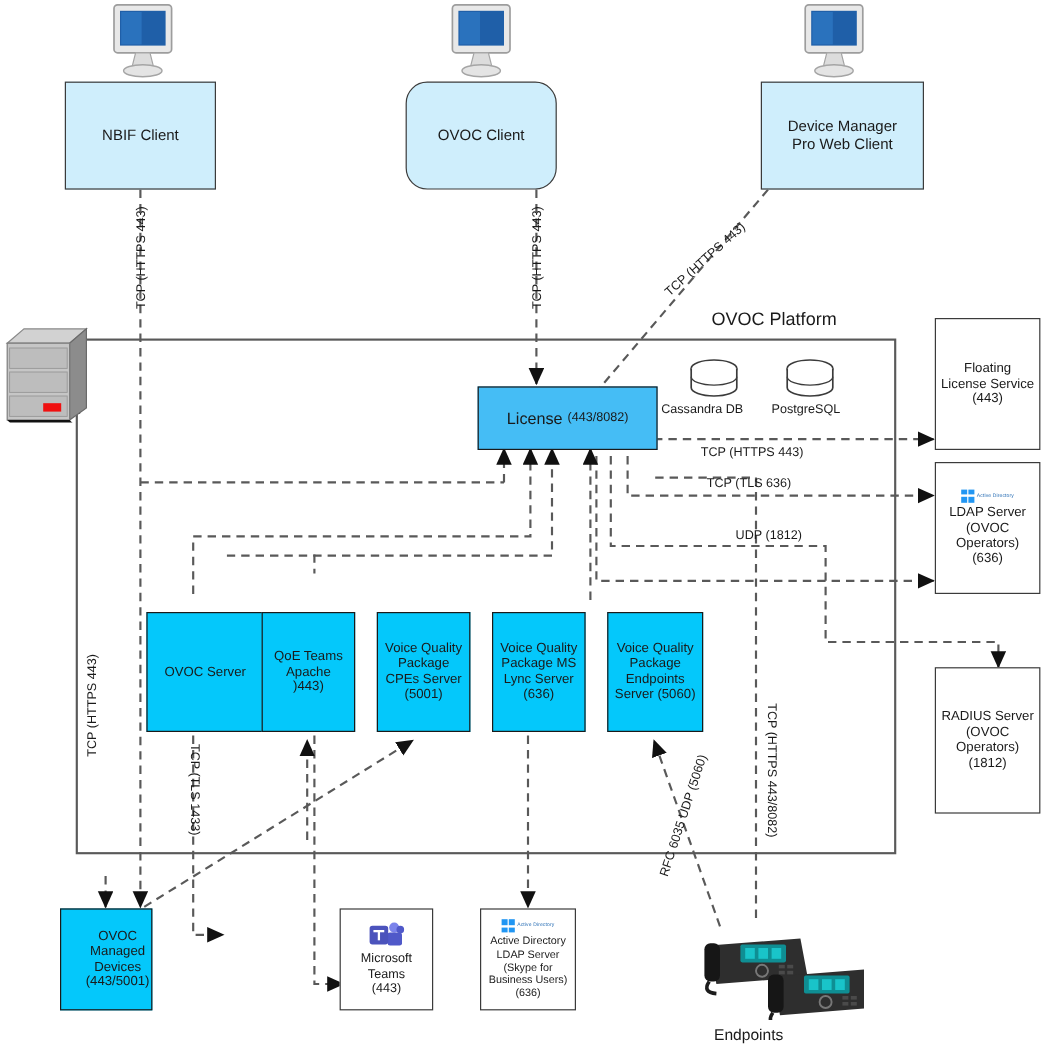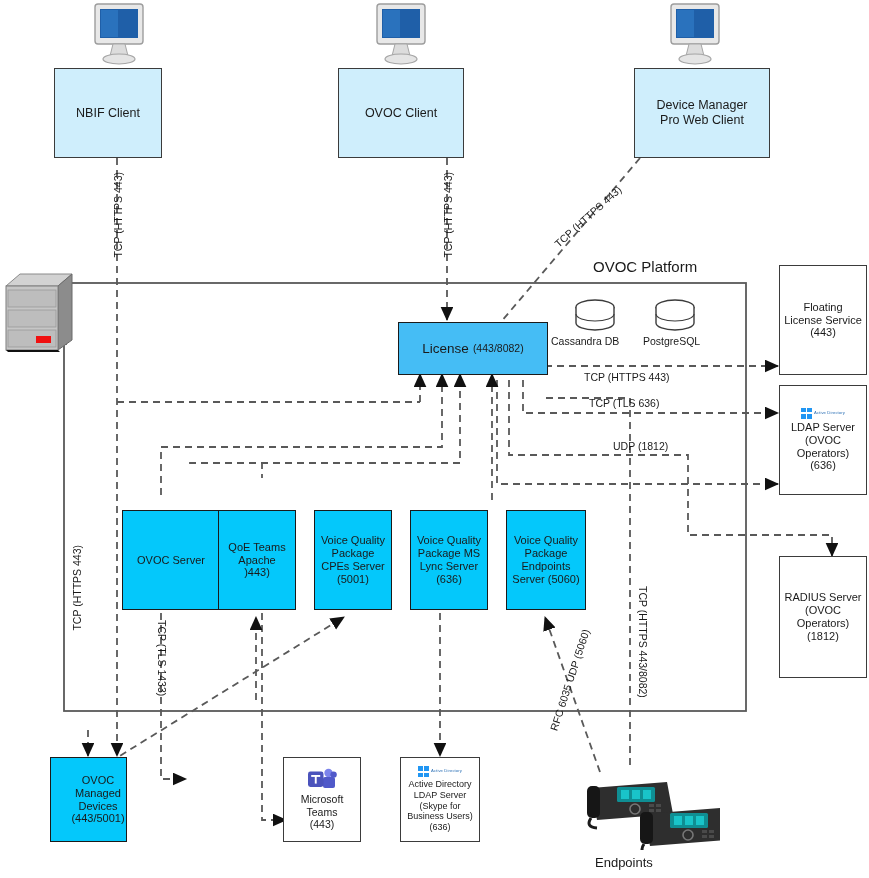--- a/index.html
+++ b/index.html
@@ -125,26 +125,26 @@
   <div class="ico" style="left:668px;top:2px;width:54px;height:66px;">
     <svg width="54" height="66" viewBox="0 0 54 66">
       <rect x="3" y="2" width="48" height="40" rx="3" fill="#e8e8e8" stroke="#9d9d9d" stroke-width="1.4"></rect>
       <rect x="8" y="7" width="38" height="29" fill="#1f5fa8"></rect>
       <rect x="9" y="8" width="17" height="27" fill="#2f78c4" opacity=".75"></rect>
       <path d="M21,42 L33,42 L36,54 L18,54 z" fill="#dcdcdc" stroke="#a5a5a5" stroke-width="1"></path>
       <ellipse cx="27" cy="57" rx="16" ry="5" fill="#e4e4e4" stroke="#a5a5a5" stroke-width="1.2"></ellipse>
     </svg>
   </div>
 
-  <div class="node client-box" style="left:54px;top:68px;width:108px;height:90px;">
+  <div class="node client-box" style="left:54px;top:68px;width:126px;height:90px;">
     <span class="nlines">
         <span>NBIF Client</span>
       </span>
   </div>
-  <div class="node client-box" style="left:338px;top:68px;width:126px;height:90px;">
+  <div class="node client-box" style="left:338px;top:68px;width:126px;height:90px;border-radius:18px;">
     <span class="nlines">
         <span>OVOC Client</span>
       </span>
   </div>
   <div class="node client-box" style="left:634px;top:68px;width:136px;height:90px;">
     <span class="nlines">
       <span>Device Manager</span>
         <span>Pro Web Client</span>
     </span>
   </div>

